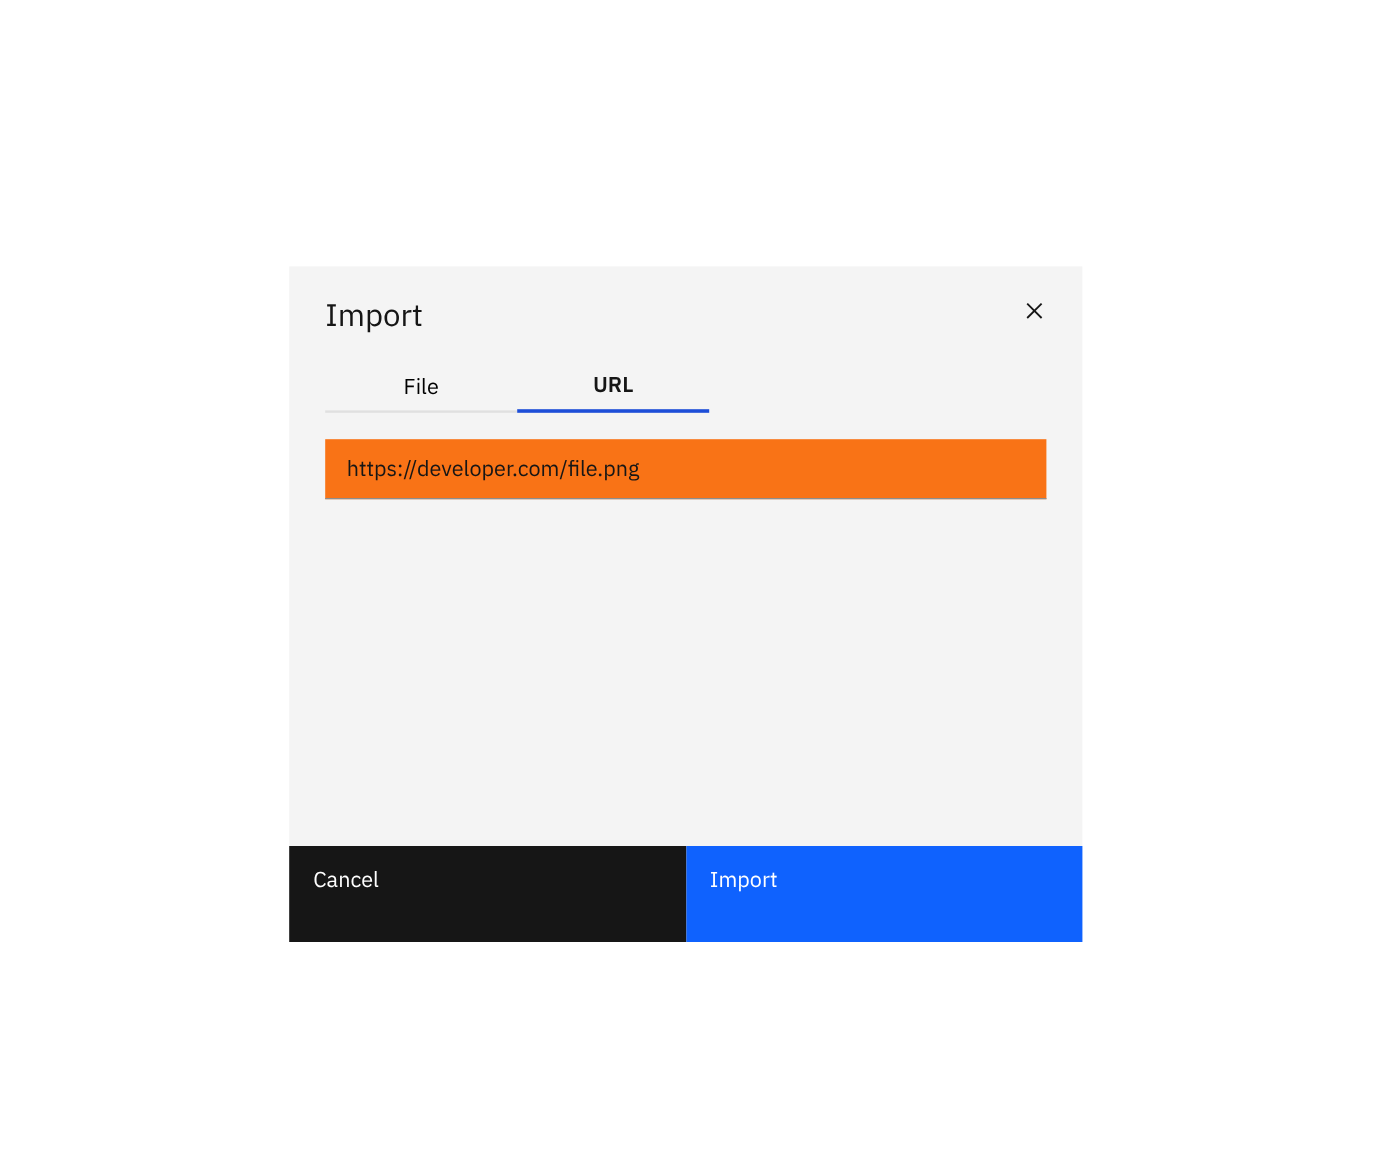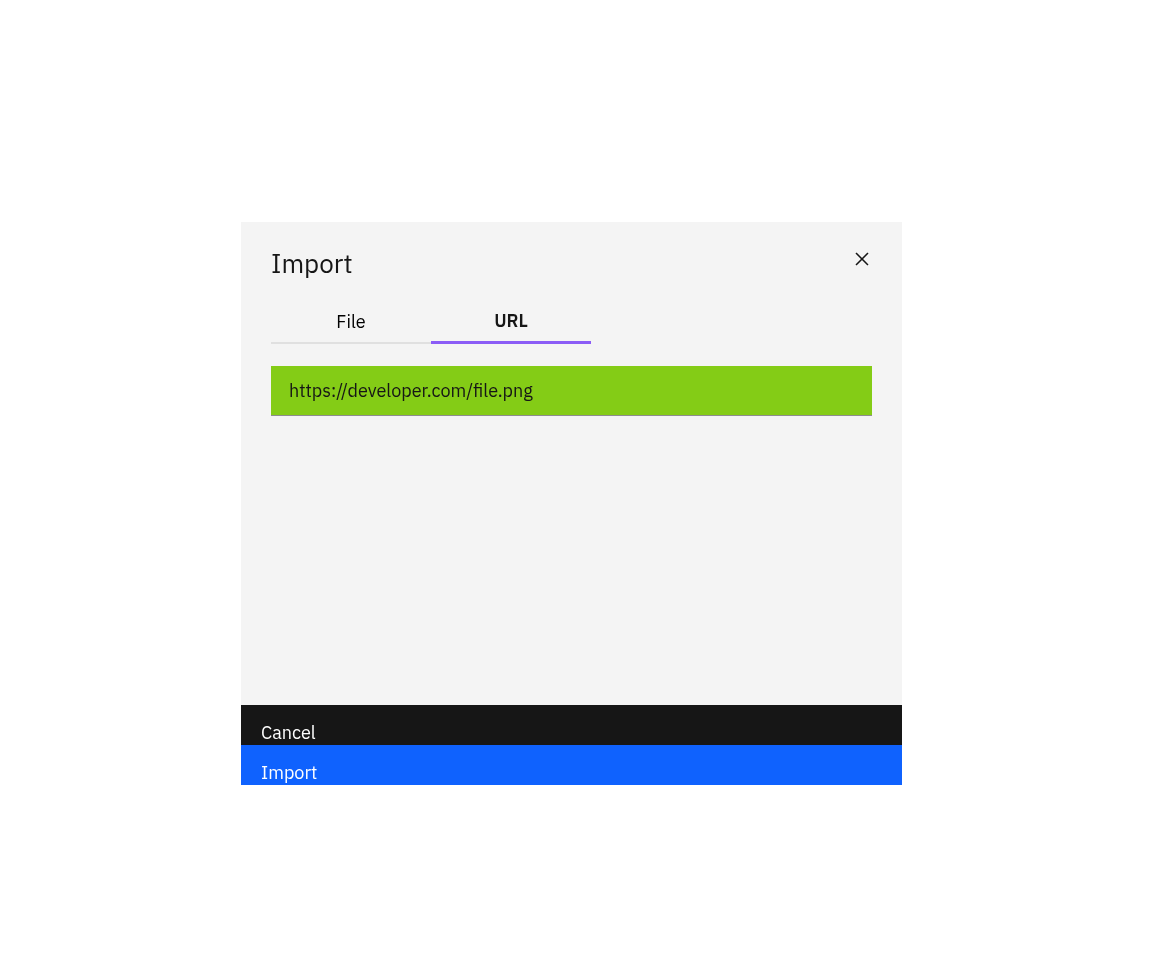--- a/index.html
+++ b/index.html
@@ -59,46 +59,45 @@
       position: relative;
       padding: 0 20px;
       min-width: 160px;
       border-bottom: 2px solid #e0e0e0;
       color: #000000;
       font-weight: 400;
     }
     .tab.active {
       color: #161616;
       font-weight: 600;
-      border-bottom: 3px solid #8b5cf6;
+      border-bottom: 3px solid #1d4ed8;
     }
     .tab-label { padding-bottom: 4px; }
     .content {
       padding: 22px 30px 0 30px;
       flex: 1;
     }
     .url-input-wrapper {
       width: 100%;
-      background: #84cc16;
+      background: #f97316;
       border-bottom: 1px solid #8d8d8d;
     }
     .url-input {
       width: 100%;
       border: none;
       outline: none;
       font-size: 18px;
       padding: 13px 18px;
       background: transparent;
       color: #161616;
       font-family: inherit;
     }
     .footer {
       display: flex;
       height: 80px;
-      flex-direction: column;
     }
     .btn {
       flex: 1;
       border: none;
       text-align: left;
       padding: 16px 20px 0 20px;
       font-size: 18px;
       font-weight: 400;
       cursor: pointer;
       font-family: inherit;

